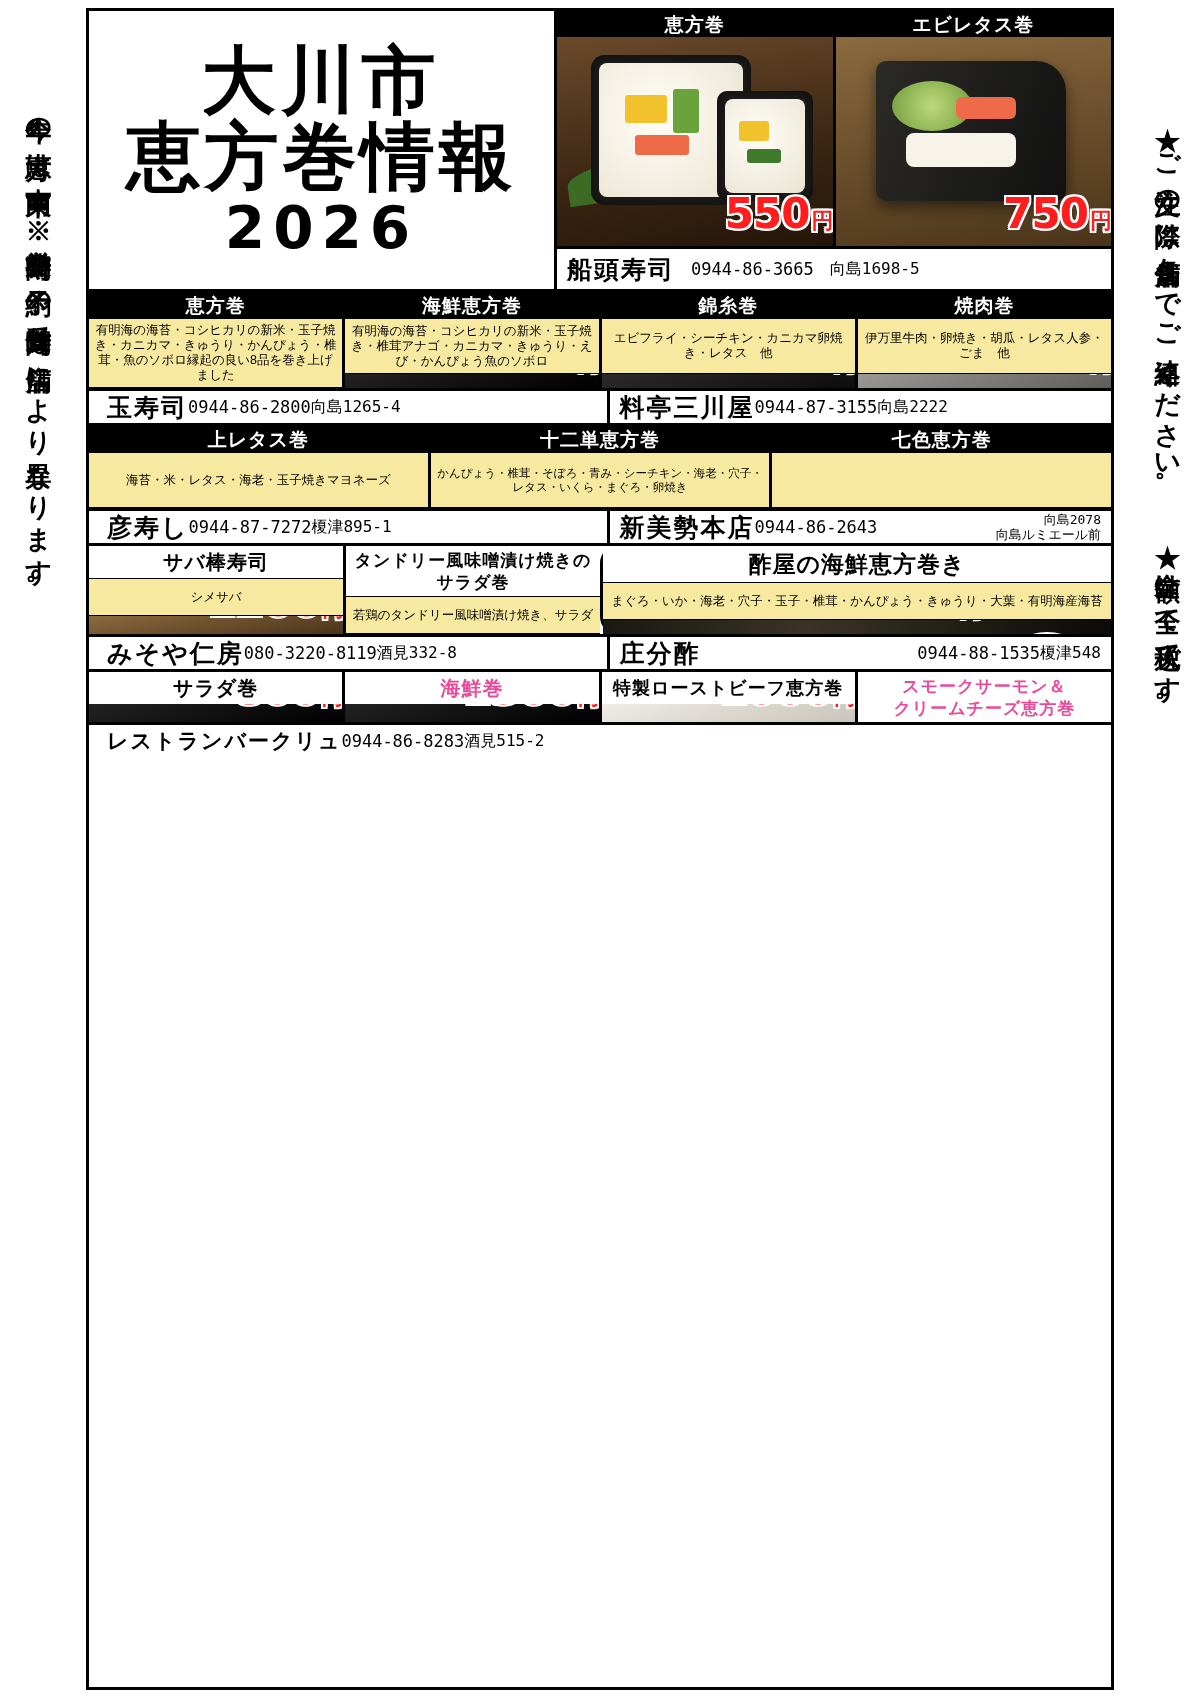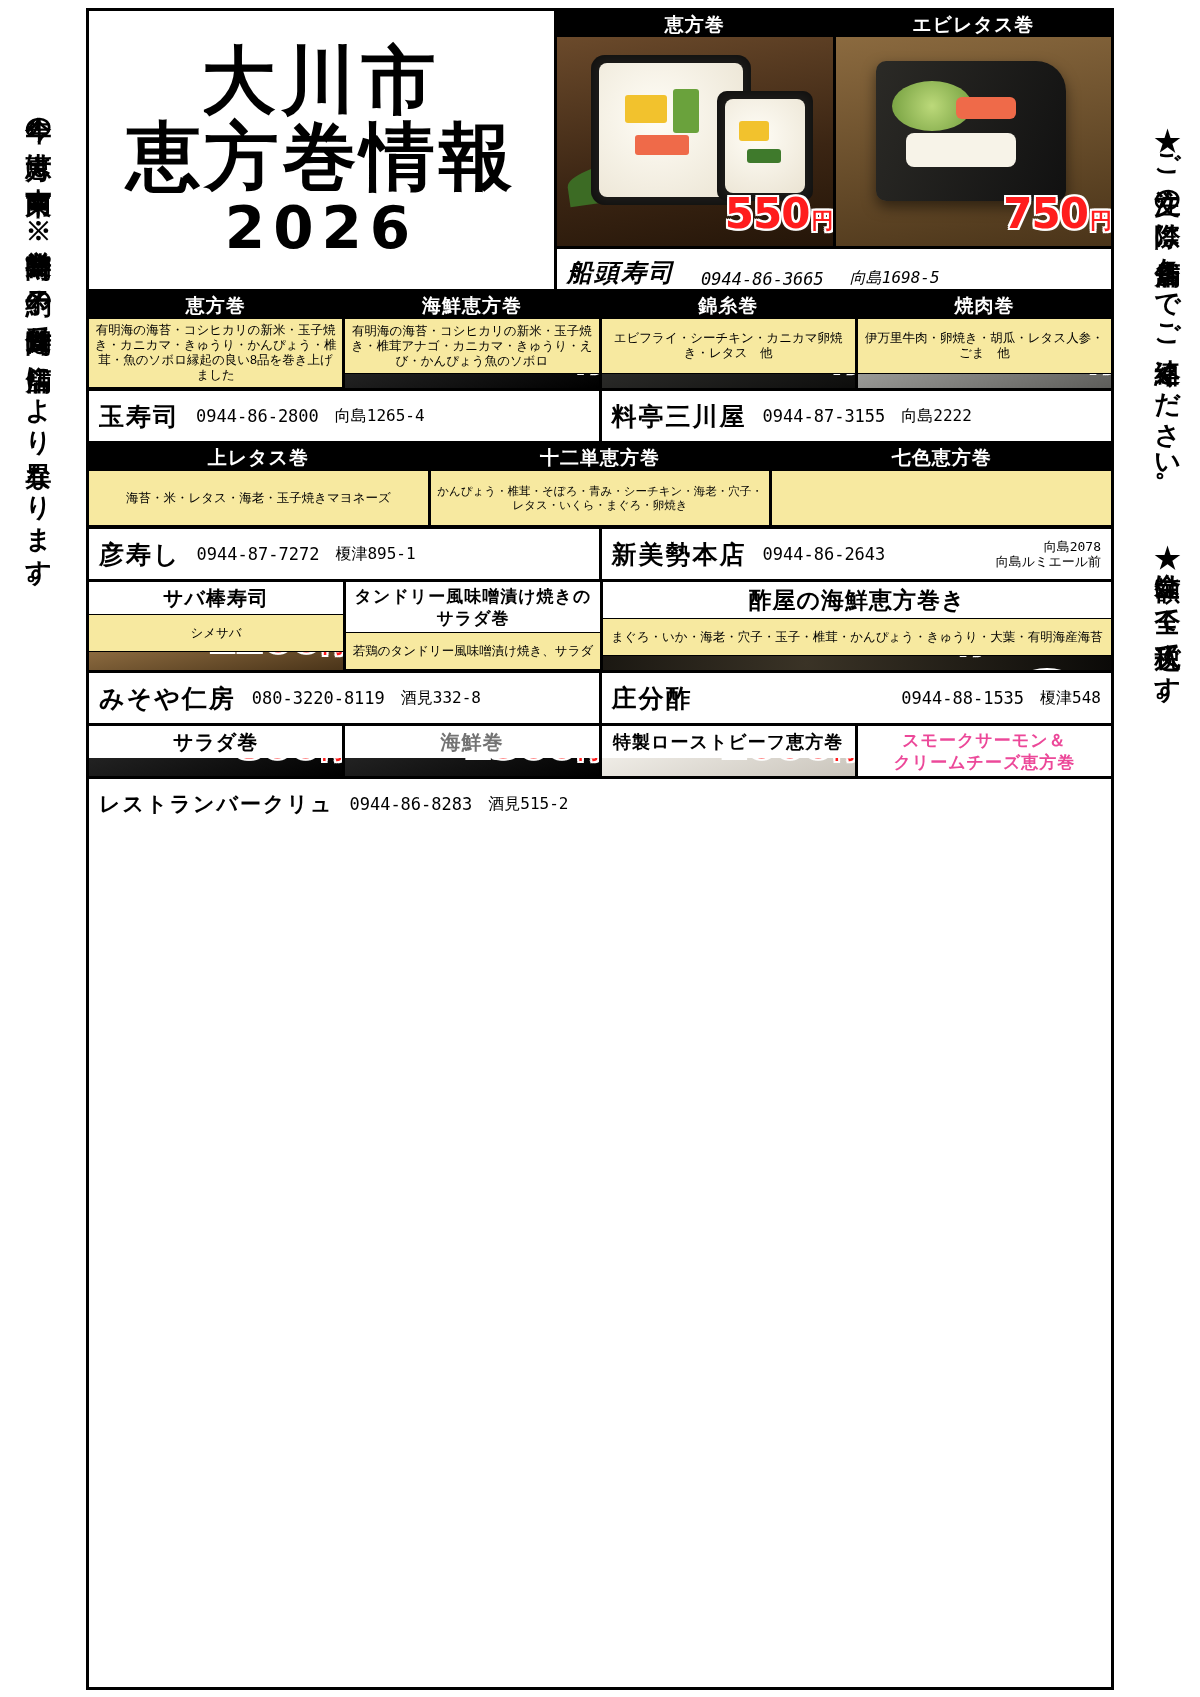--- a/index.html
+++ b/index.html
@@ -53,48 +53,48 @@
   .head-items{display:flex;flex:1;}
   .head-item{flex:1;display:flex;flex-direction:column;border-left:3px solid #000;}
   .head-item:first-child{border-left:none;}
   .cap{
     background:#000;color:#fff;font-weight:bold;text-align:center;
     font-size:19px;line-height:26px;height:26px;letter-spacing:1px;
     font-family:"DejaVu Serif","Liberation Serif",serif;
   }
   .photo{position:relative;flex:1;overflow:hidden;background:#333;}
   .shopline{
-    height:40px;border-top:3px solid #000;display:flex;align-items:flex-end;
-    padding:0 10px;gap:26px;background:#fff;font-style:italic;
+    height:40px;border-top:3px solid #000;display:flex;align-items:center;
+    padding:0 10px;gap:16px;background:#fff;
   }
   .shopname{font-size:25px;font-weight:bold;font-family:"DejaVu Serif","Liberation Serif",serif;letter-spacing:2px;}
   .shoptel{font-size:17px;font-family:"DejaVu Sans Mono","Liberation Mono",monospace;letter-spacing:0px;}
   .shopaddr{font-size:16px;font-family:"DejaVu Sans Mono","Liberation Mono",monospace;}
   .shopaddr.two{font-size:13px;line-height:15px;text-align:right;}
 
   
   .block{border-bottom:3px solid #000;}
   .block:last-child{border-bottom:none;}
   .cells{display:flex;}
   .cell{flex:1;border-left:3px solid #000;display:flex;flex-direction:column;}
   .cell:first-child{border-left:none;}
-  .cell.w2{flex:2;}
+  .cell.w2{flex:2;border-radius:17px;}
   .ing{
     background:#f7e9a0;color:#000;font-size:12.5px;line-height:15px;
     text-align:center;padding:4px 4px;min-height:46px;
     display:flex;align-items:center;justify-content:center;
     border-top:1px solid #000;border-bottom:1px solid #000;
   }
   .ing.small{font-size:11.5px;line-height:14px;}
   .photo.big{height:196px;}
   .photo.tall{height:228px;}
   .photo.head{height:212px;}
 
   .footrow{display:flex;border-top:3px solid #000;}
-  .footcell{flex:1;display:flex;align-items:center;gap:16px;padding:5px 10px;border-left:3px solid #000;height:50px;box-sizing:border-box;}
+  .footcell{flex:1;display:flex;align-items:center;padding:5px 10px;border-left:3px solid #000;height:32px;box-sizing:border-box;margin-left:8px;}
   .footcell:first-child{border-left:none;}
   .footcell.w2{flex:2;}
   .spacer{flex:1;}
 
   
   .price{
     position:absolute;right:0;bottom:4px;
     font-family:"DejaVu Sans",sans-serif;font-weight:bold;
     color:#ff1d1d;
     font-size:42px;line-height:42px;
@@ -370,21 +370,21 @@
           <div class="cap" style="background:#fff;color:#000;height:auto;line-height:26px;padding:3px 0;font-size:20px;">サラダ巻</div>
           <div class="photo tall" style="height:230px;">
             <div class="ph bg-black"></div>
 
             <div class="price">
               <span>800</span><span class="yen">円</span>
             </div>
           </div>
         </div>
         <div class="cell">
-          <div class="cap" style="background:#fff;color:#737373;height:auto;line-height:26px;padding:3px 0;font-size:20px;">海鮮巻</div>
+          <div class="cap" style="background:#fff;color:#ec4899;height:auto;line-height:26px;padding:3px 0;font-size:20px;">海鮮巻</div>
           <div class="photo tall" style="height:230px;">
             <div class="ph bg-black"></div>
 
             <div class="price">
               <span>1300</span><span class="yen">円</span>
             </div>
           </div>
         </div>
         <div class="cell">
           <div class="cap" style="background:#fff;color:#000;height:auto;line-height:26px;padding:3px 0;font-size:18px;">特製ローストビーフ恵方巻</div>

